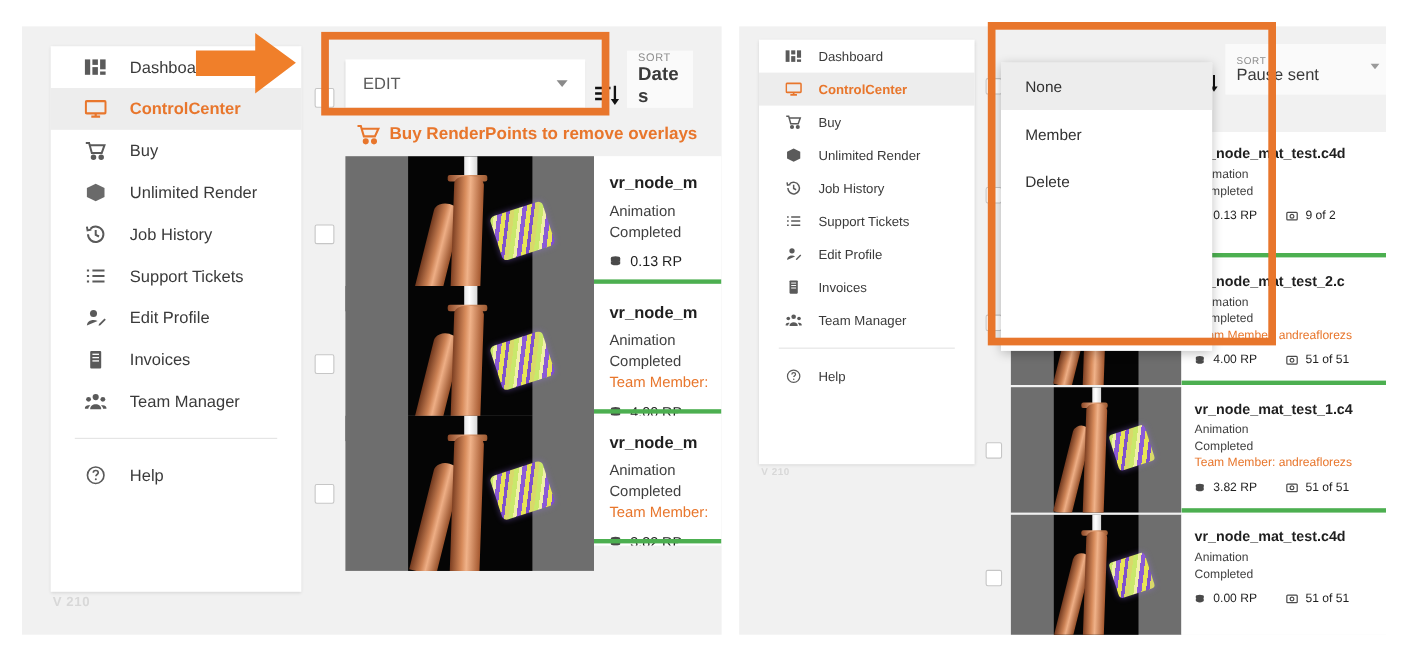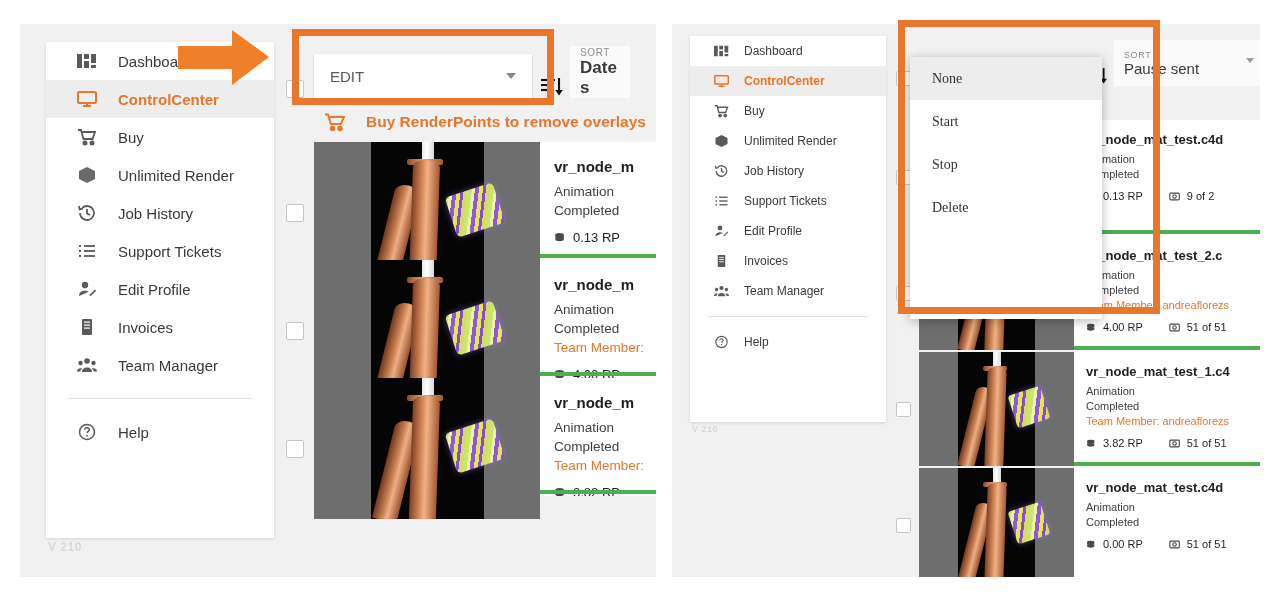--- a/index.html
+++ b/index.html
@@ -105,21 +105,20 @@
   #panel-right .sort-value { font-size:15px; }
   .sort-caret {
     position:absolute; right:6px; top:18px;
     width:0;height:0;border-left:4px solid transparent;border-right:4px solid transparent;border-top:5px solid #9a9a9a;
   }
 
   
   .buy-banner {
     position:absolute; display:flex; align-items:center; color:#e8762c; font-weight:600;
     white-space:nowrap;
-    gap:12px;
   }
   #panel-left .buy-banner  { left: 50px; top: 88px; font-size: 15.5px; }
   #panel-right .buy-banner { left: 30px; top: 72px; font-size: 12.5px; }
   .buy-banner .cart { margin-right:8px; display:inline-flex; color:#e8762c; }
   .buy-banner .cart svg { display:block; }
 
   
   .jobs { position:absolute; left:0; width:100%; }
   #panel-left .jobs  { top: 118px; }
   #panel-right .jobs { top: 96px; }
@@ -200,21 +199,21 @@
 
   .progress {
     position:absolute; left:0; bottom:0; height:4px; background:#4caf50; width:100%;
   }
   #panel-left .progress  { bottom: 2px; }
   #panel-right .progress { bottom: 2px; }
 
   
   .ctx-menu {
     position:absolute; left: 238px; top: 33px; width: 192px; height: 262px;
-    background:#ffffff; box-shadow: 0 2px 10px rgba(0,0,0,.28); z-index: 30; font-family: Liberation Serif, serif;
+    background:#ffffff; box-shadow: 0 2px 10px rgba(0,0,0,.28); z-index: 30;
   }
   .ctx-item {
     height: 43px; display:flex; align-items:center; padding-left: 22px;
     font-size: 14px; color:#303030; cursor:pointer;
   }
   .ctx-item.hl { background:#ededed; }
 
   
   .hl-box { position:absolute; border: 7px solid #e8762c; z-index: 40; pointer-events:none; }
   #hl-edit { left: 292px; top: 29px; width: 262px; height: 76px; }
@@ -799,22 +798,21 @@
               </span>
             </div>
           </div>
         </div>
 
       </div>
     </div>
 
     <div class="ctx-menu">
       <div class="ctx-item hl">None</div>
-      <div class="ctx-item">Start</div>
-      <div class="ctx-item">Stop</div>
+      <div class="ctx-item">Member</div>
       <div class="ctx-item">Delete</div>
     </div>
   </div>
 
   <div class="hl-box" id="hl-edit"></div>
   <div class="hl-box" id="hl-menu"></div>
 
   <div class="arrow-anno">
     <svg width="92" height="60" viewBox="0 0 92 60">
       <polygon points="0,18 54,18 54,2 91,29 54,57 54,41 0,41" fill="#f07f2a"></polygon>

